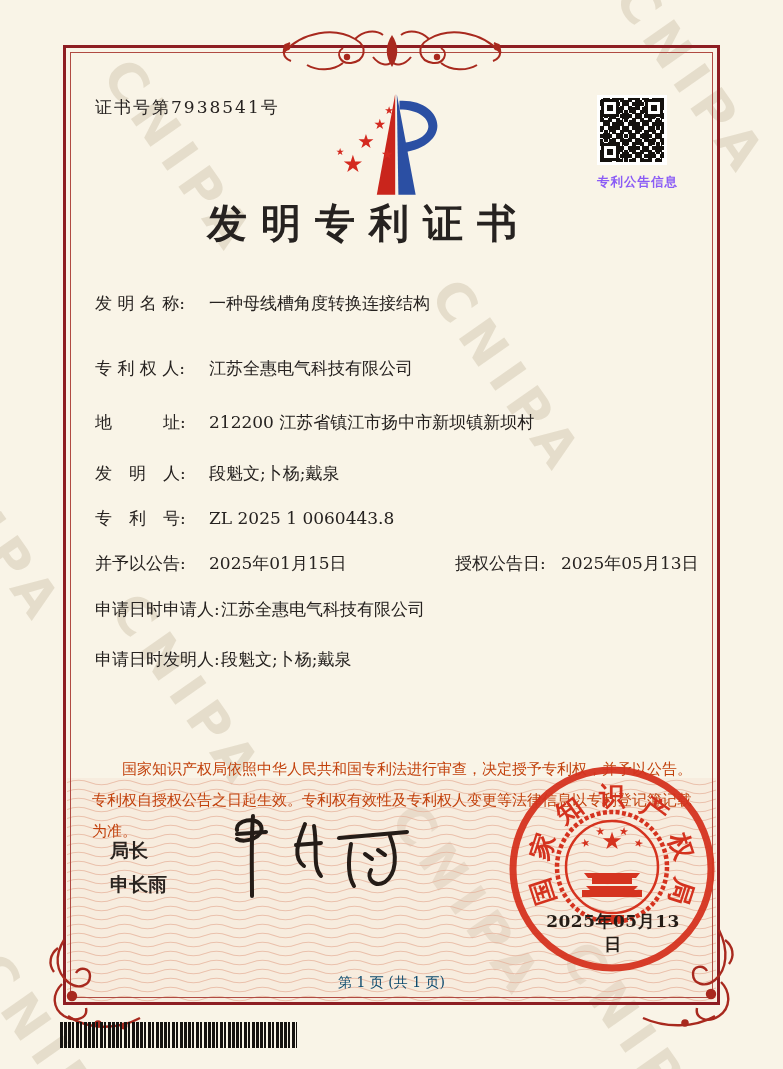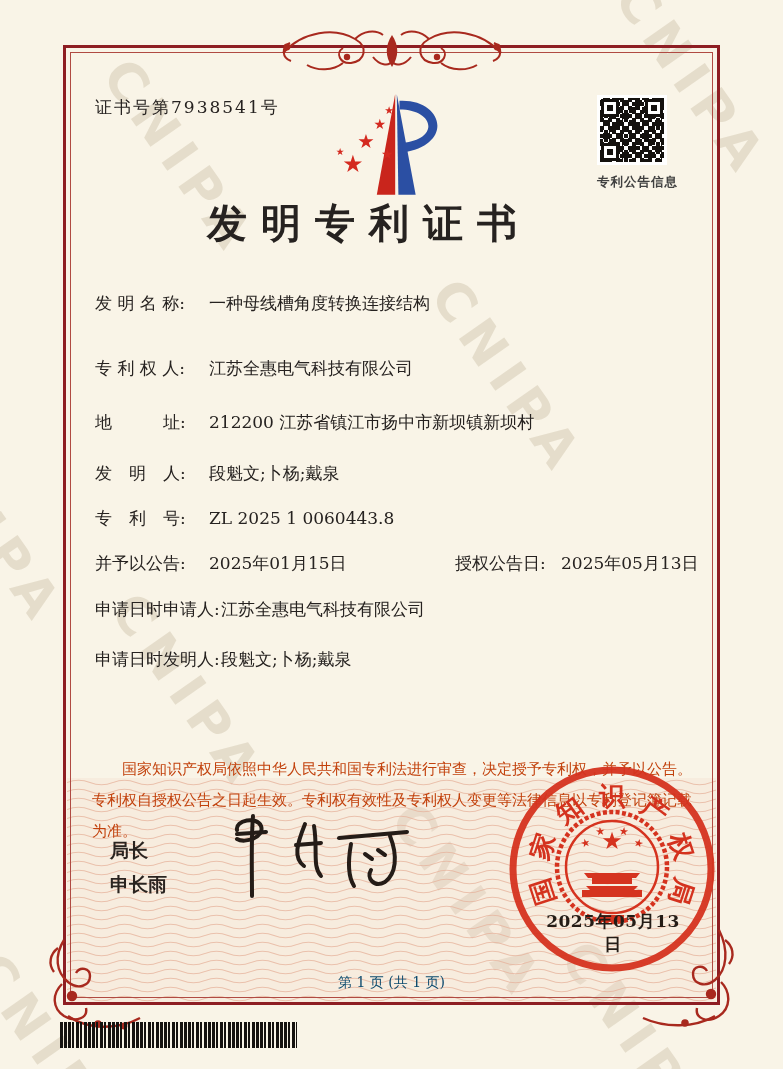--- a/index.html
+++ b/index.html
@@ -21,21 +21,21 @@
   .qr-wrap{position:absolute;left:597px;top:98px;width:70px;z-index:4;}
   .qr{position:relative;width:64px;height:64px;margin:0 auto;background-color:#fff;
       background-image:repeating-conic-gradient(#14110e 0 25%,transparent 0 50%),
                        repeating-conic-gradient(#14110e 0 25%,transparent 0 50%);
       background-size:8px 8px,13px 13px;background-position:0 0,3px 2px;
       outline:3px solid #fff;}
   .qr .f{position:absolute;width:12px;height:12px;border:3px solid #14110e;background:#fff;}
   .qr .f::after{content:"";position:absolute;left:3px;top:3px;width:6px;height:6px;background:#14110e;}
   .f.tl{left:1px;top:1px}.f.tr{right:1px;top:1px}.f.bl{left:1px;bottom:1px}
   .qr-label{margin-top:12px;text-align:center;font-size:12.5px;letter-spacing:1px;
-      color:#404040;font-weight:bold;white-space:nowrap;}
+      color:#8b5cf6;font-weight:bold;white-space:nowrap;}
   .row{position:absolute;left:95px;width:625px;font-size:17px;z-index:4;white-space:nowrap;}
   .flabel{display:inline-block;}
   .w1{width:108px;} .w2{width:120px;}
   .fvalue{margin-left:6px;}
   .col2{position:absolute;left:360px;}
   .col2 .flabel{width:100px;}
   .statement{position:absolute;left:92px;top:722px;width:601px;font-size:15px;
       line-height:31px;z-index:4;color:#c2410c;margin-top:32px;}
   .statement .ln1{text-indent:2em;}
   .signer{position:absolute;left:110px;z-index:4;font-size:19px;font-weight:600;

